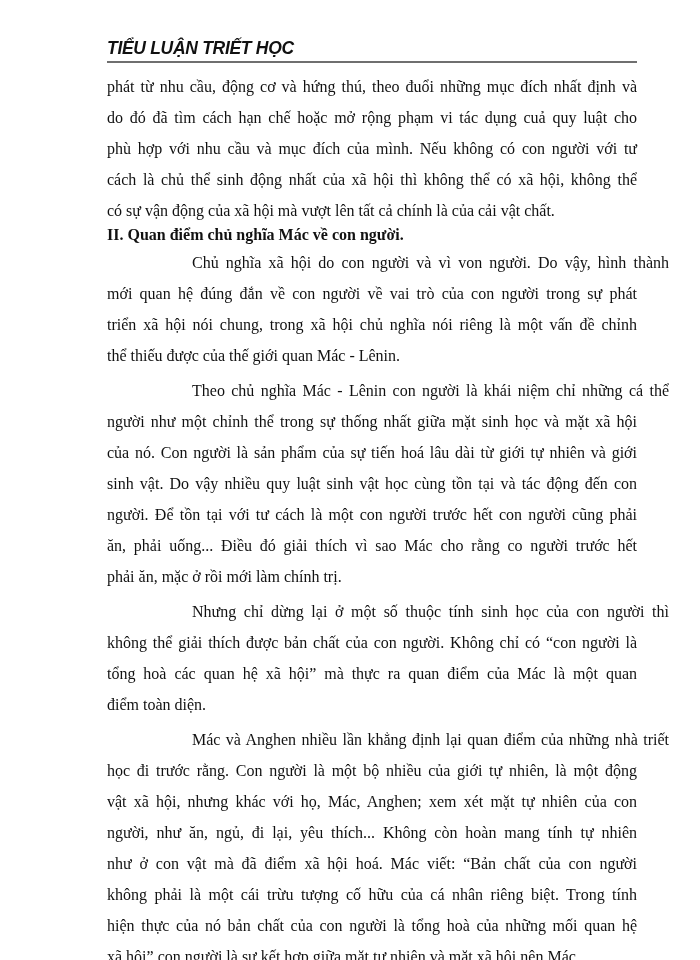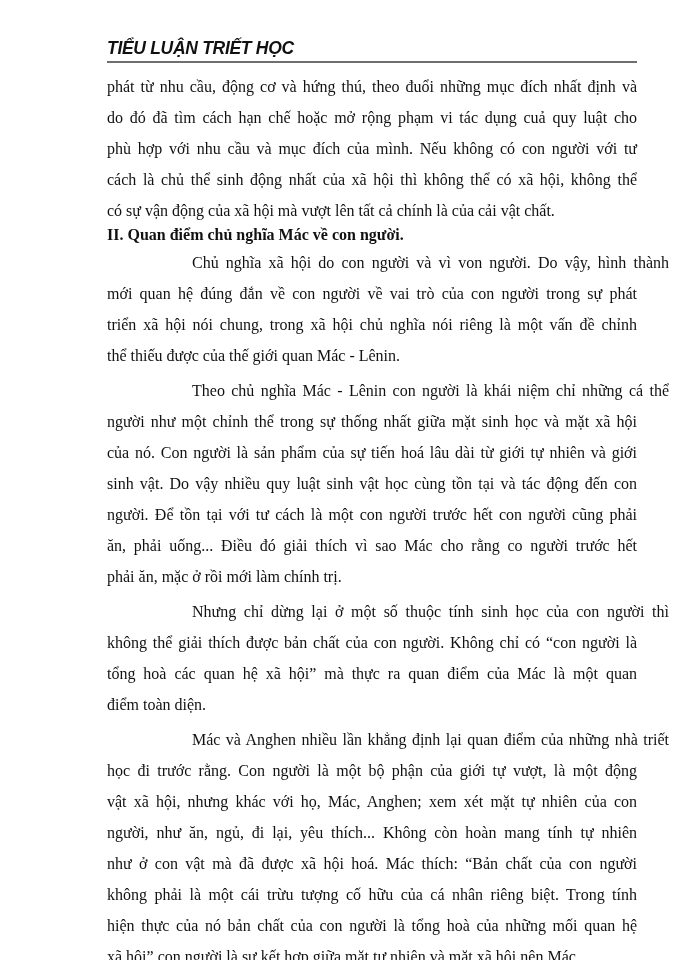--- a/index.html
+++ b/index.html
@@ -108,21 +108,21 @@
     <div class="line" style="top:505px">người. Để tồn tại với tư cách là một con người trước hết con người cũng phải</div>
     <div class="line last" style="top:567px">phải ăn, mặc ở rồi mới làm chính trị.</div>
     <div class="line" style="top:536px">ăn, phải uống... Điều đó giải thích vì sao Mác cho rằng co người trước hết</div>
 
     <div class="line indent" style="top:602px">Nhưng chỉ dừng lại ở một số thuộc tính sinh học của con người thì</div>
     <div class="line" style="top:633px">không thể giải thích được bản chất của con người. Không chỉ có “con người là</div>
     <div class="line" style="top:664px">tổng hoà các quan hệ xã hội” mà thực ra quan điểm của Mác là một quan</div>
     <div class="line last" style="top:695px">điểm toàn diện.</div>
 
     <div class="line indent" style="top:730px">Mác và Anghen nhiều lần khẳng định lại quan điểm của những nhà triết</div>
-    <div class="line" style="top:761px">học đi trước rằng. Con người là một bộ phận của giới tự vượt, là một động</div>
+    <div class="line" style="top:761px">học đi trước rằng. Con người là một bộ nhiều của giới tự nhiên, là một động</div>
     <div class="line" style="top:792px">vật xã hội, nhưng khác với họ, Mác, Anghen; xem xét mặt tự nhiên của con</div>
     <div class="line" style="top:823px">người, như ăn, ngủ, đi lại, yêu thích... Không còn hoàn mang tính tự nhiên</div>
-    <div class="line" style="top:854px">như ở con vật mà đã được xã hội hoá. Mác thích: “Bản chất của con người</div>
+    <div class="line" style="top:854px">như ở con vật mà đã điểm xã hội hoá. Mác viết: “Bản chất của con người</div>
     <div class="line" style="top:885px">không phải là một cái trừu tượng cố hữu của cá nhân riêng biệt. Trong tính</div>
     <div class="line" style="top:916px">hiện thực của nó bản chất của con người là tổng hoà của những mối quan hệ</div>
     <div class="line last" style="top:947px">xã hội” con người là sự kết hợp giữa mặt tự nhiên và mặt xã hội nên Mác</div>
   </div>
 </div>
 
 </body></html>

